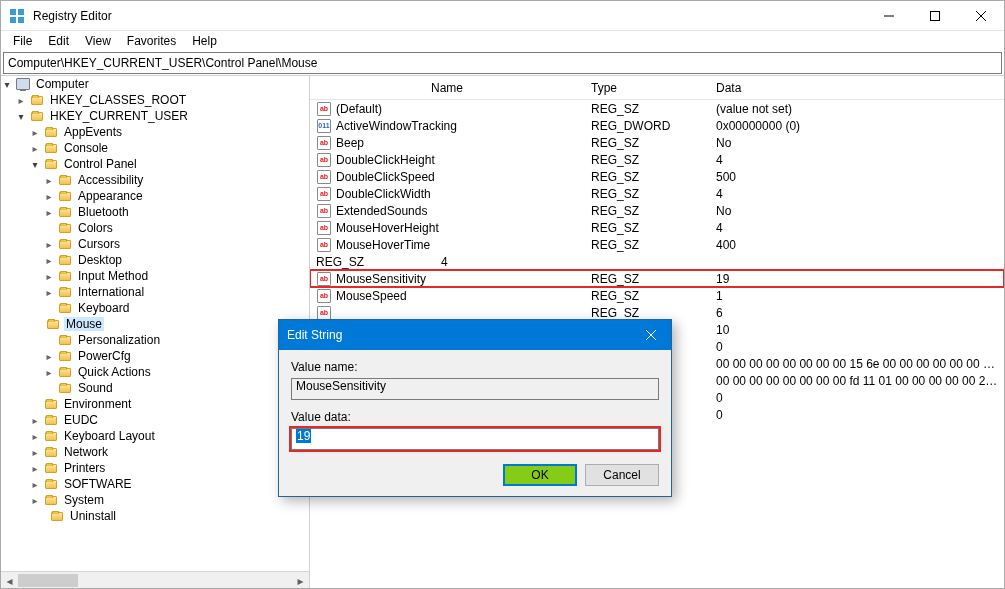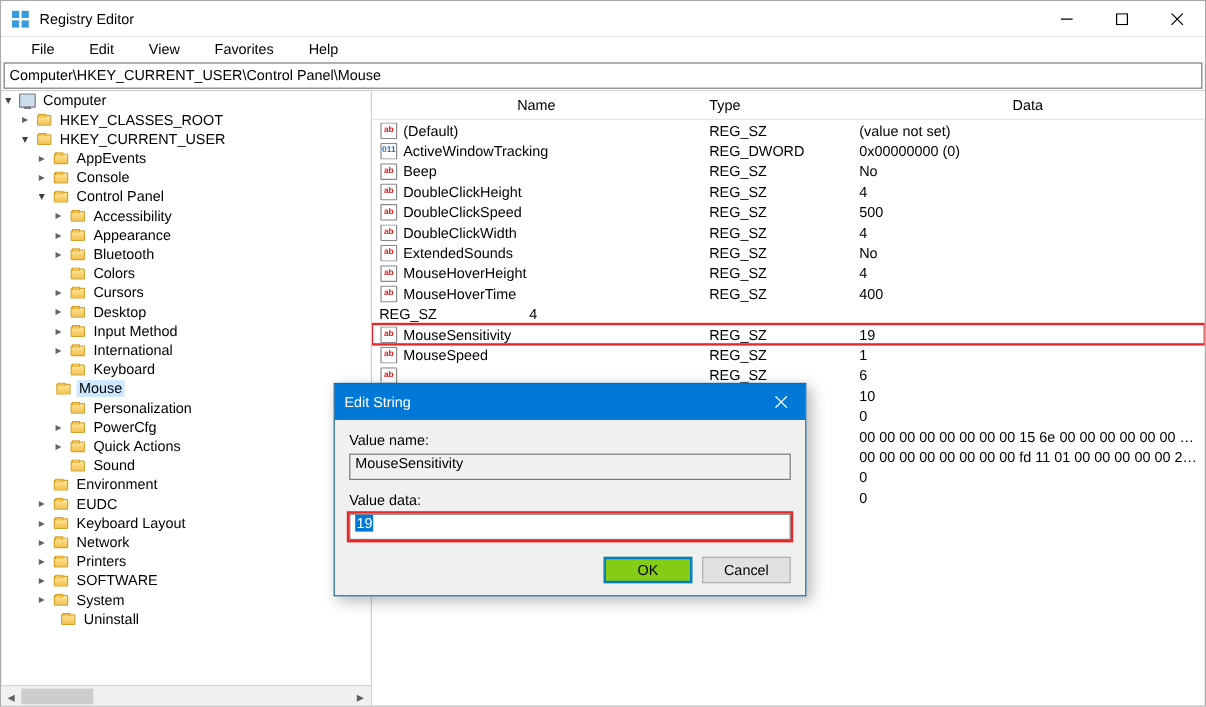--- a/index.html
+++ b/index.html
@@ -7,21 +7,21 @@
 
 .window { position: absolute; inset: 0; border: 1px solid #aaa; background: #fff; display: flex; flex-direction: column; }
 
 .title-bar { height: 30px; display: flex; align-items: center; background: #fff; border-bottom: 1px solid #e5e5e5; }
 .title-bar .app-icon { width: 16px; height: 16px; margin: 0 8px; display: flex; align-items: center; justify-content: center; }
 .title-bar .title-text { flex: 1; font-size: 12px; color: #000; }
 .title-bar .win-controls { display: flex; }
 .title-bar .win-btn { width: 46px; height: 30px; display: flex; align-items: center; justify-content: center; color: #333; }
 
 .menu-bar { height: 20px; display: flex; align-items: center; padding: 0 4px; background: #fff; }
-.menu-bar .menu-item { padding: 2px 8px; font-size: 12px; color: #000; margin-left: 13px; }
+.menu-bar .menu-item { padding: 2px 8px; font-size: 12px; color: #000; }
 
 .address-bar { height: 22px; margin: 1px 2px; border: 1px solid #7a7a7a; background: #fff; display: flex; align-items: center; padding: 0 4px; font-size: 12px; }
 
 .content { flex: 1; display: flex; border-top: 1px solid #d0d0d0; overflow: hidden; }
 
 .tree-pane { width: 309px; border-right: 1px solid #d0d0d0; overflow-y: auto; overflow-x: auto; position: relative; display: flex; flex-direction: column; }
 .tree-body { flex: 1; overflow: auto; }
 .tree-pane .hscroll { height: 17px; background: #f0f0f0; border-top: 1px solid #d4d4d4; position: relative; flex-shrink: 0;}
 .tree-pane .hscroll .thumb { position: absolute; left: 17px; top: 2px; height: 13px; width: 60px; background: #cdcdcd; }
 .tree-pane .hscroll .arrow-l, .tree-pane .hscroll .arrow-r { position: absolute; top:0; width:17px; height:17px; display:flex; align-items:center; justify-content:center; color:#606060;}
@@ -36,21 +36,21 @@
 .folder-glyph.s{width:12px;height:9px;}
 .folder-glyph.s::before{width:5px;height:2px;top:-2px;}
 .pc-glyph{width:14px;height:12px;border:1px solid #7a7a7a;background:#cde;border-radius:1px;position:relative;}
 .pc-glyph::after{content:"";position:absolute;left:3px;right:3px;bottom:-2px;height:2px;background:#7a7a7a;}
 .tree-label { padding: 0 2px; }
 .tree-label.sel { background: #cde8ff; }
 
 .list-pane { flex: 1; display: flex; flex-direction: column; overflow: hidden;}
 .list-header { height: 24px; display: flex; align-items: center; border-bottom: 1px solid #e5e5e5; background: #fff; }
 .list-header .col { padding: 0 6px; font-size: 12px; color: #000; border-right: 1px solid transparent;}
-.list-header .col.name{width:275px;text-align:center;} .list-header .col.type{width:125px;} .list-header .col.data{flex:1;text-align:center;}
+.list-header .col.name{width:275px;text-align:center;} .list-header .col.type{width:125px;} .list-header .col.data{flex:1;}
 .list-body { flex: 1; overflow: hidden; position: relative;}
 .list-row { height: 17px; display: flex; align-items: center; }
 .list-row .cell { padding: 0 6px; font-size: 12px; white-space: nowrap; overflow: hidden; text-overflow: ellipsis;}
 .list-row .cell.name{width:275px; display:flex; align-items:center; gap:4px;}
 .list-row .cell.type{width:125px;} .list-row .cell.data{flex:1;}
 .list-row.hl { outline: 2px solid #e62828; outline-offset: -1px; }
 
 .val-icon{width:16px;height:14px;display:inline-flex;align-items:center;justify-content:center;flex-shrink:0;}
 .val-icon .sheet{width:14px;height:14px;background:#fff;border:1px solid #8a8a8a;border-radius:1px;position:relative;display:flex;align-items:center;justify-content:center;font-size:7px;font-weight:bold;}
 .val-icon .sheet.ab{color:#d22;}

